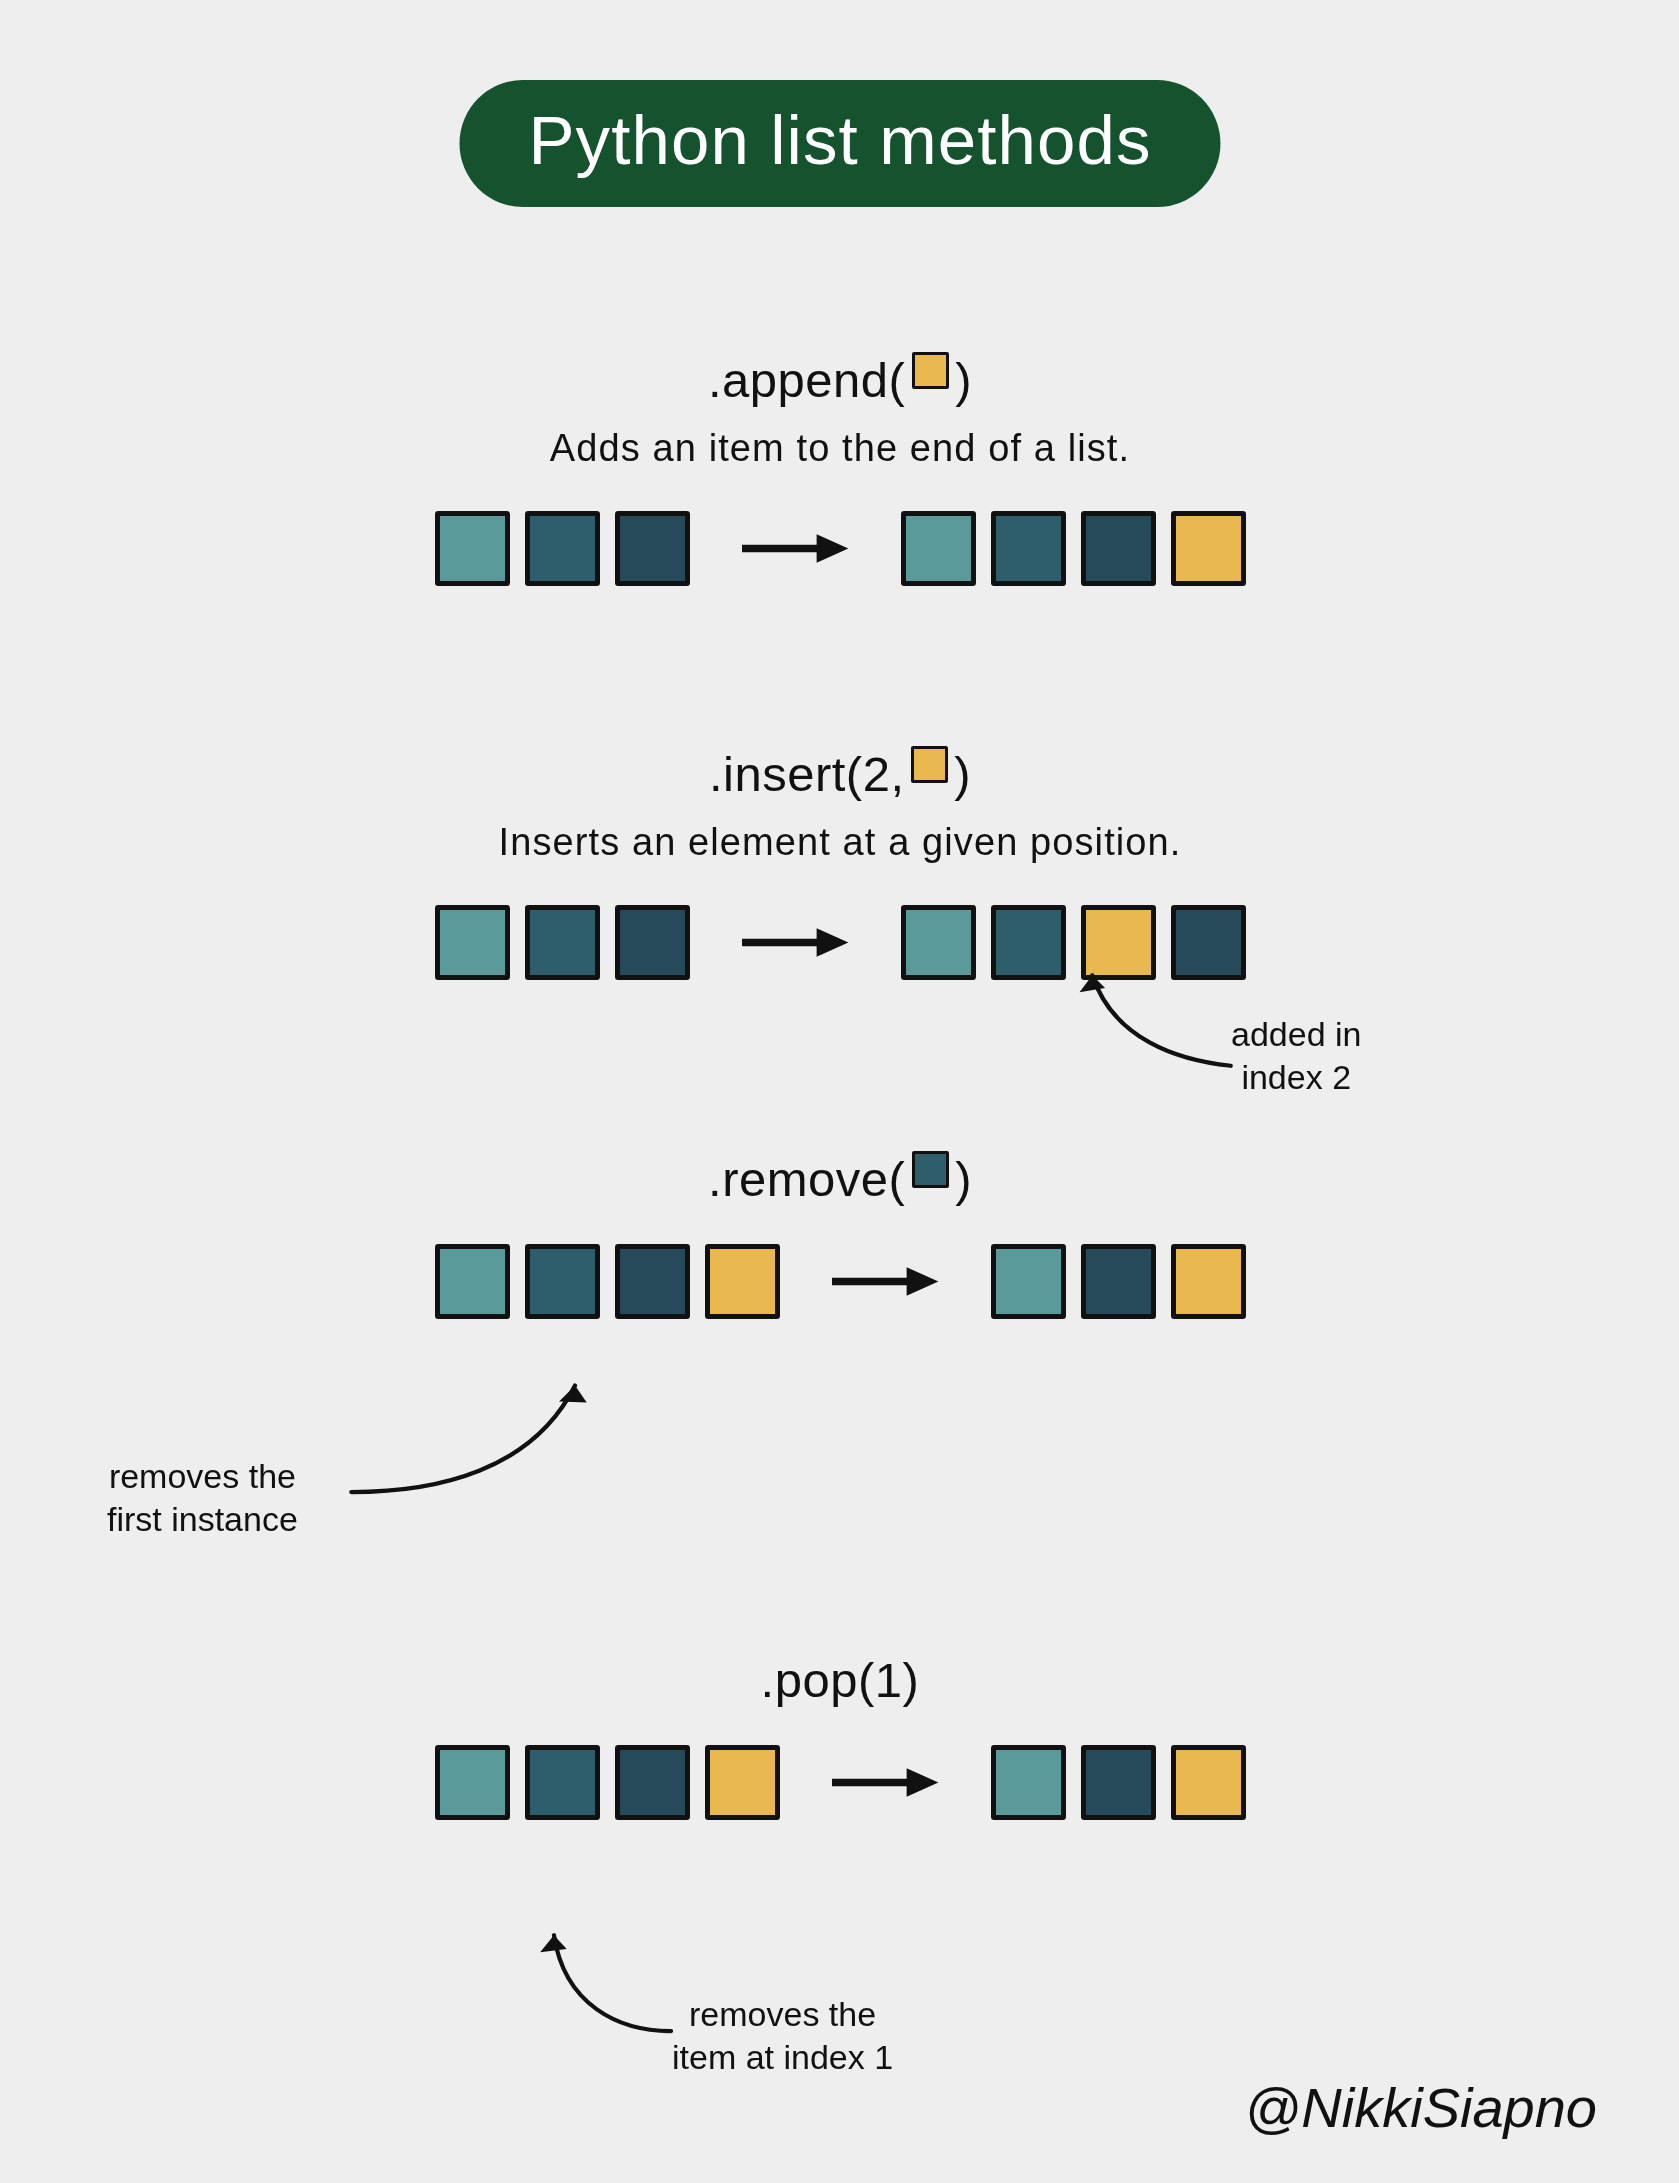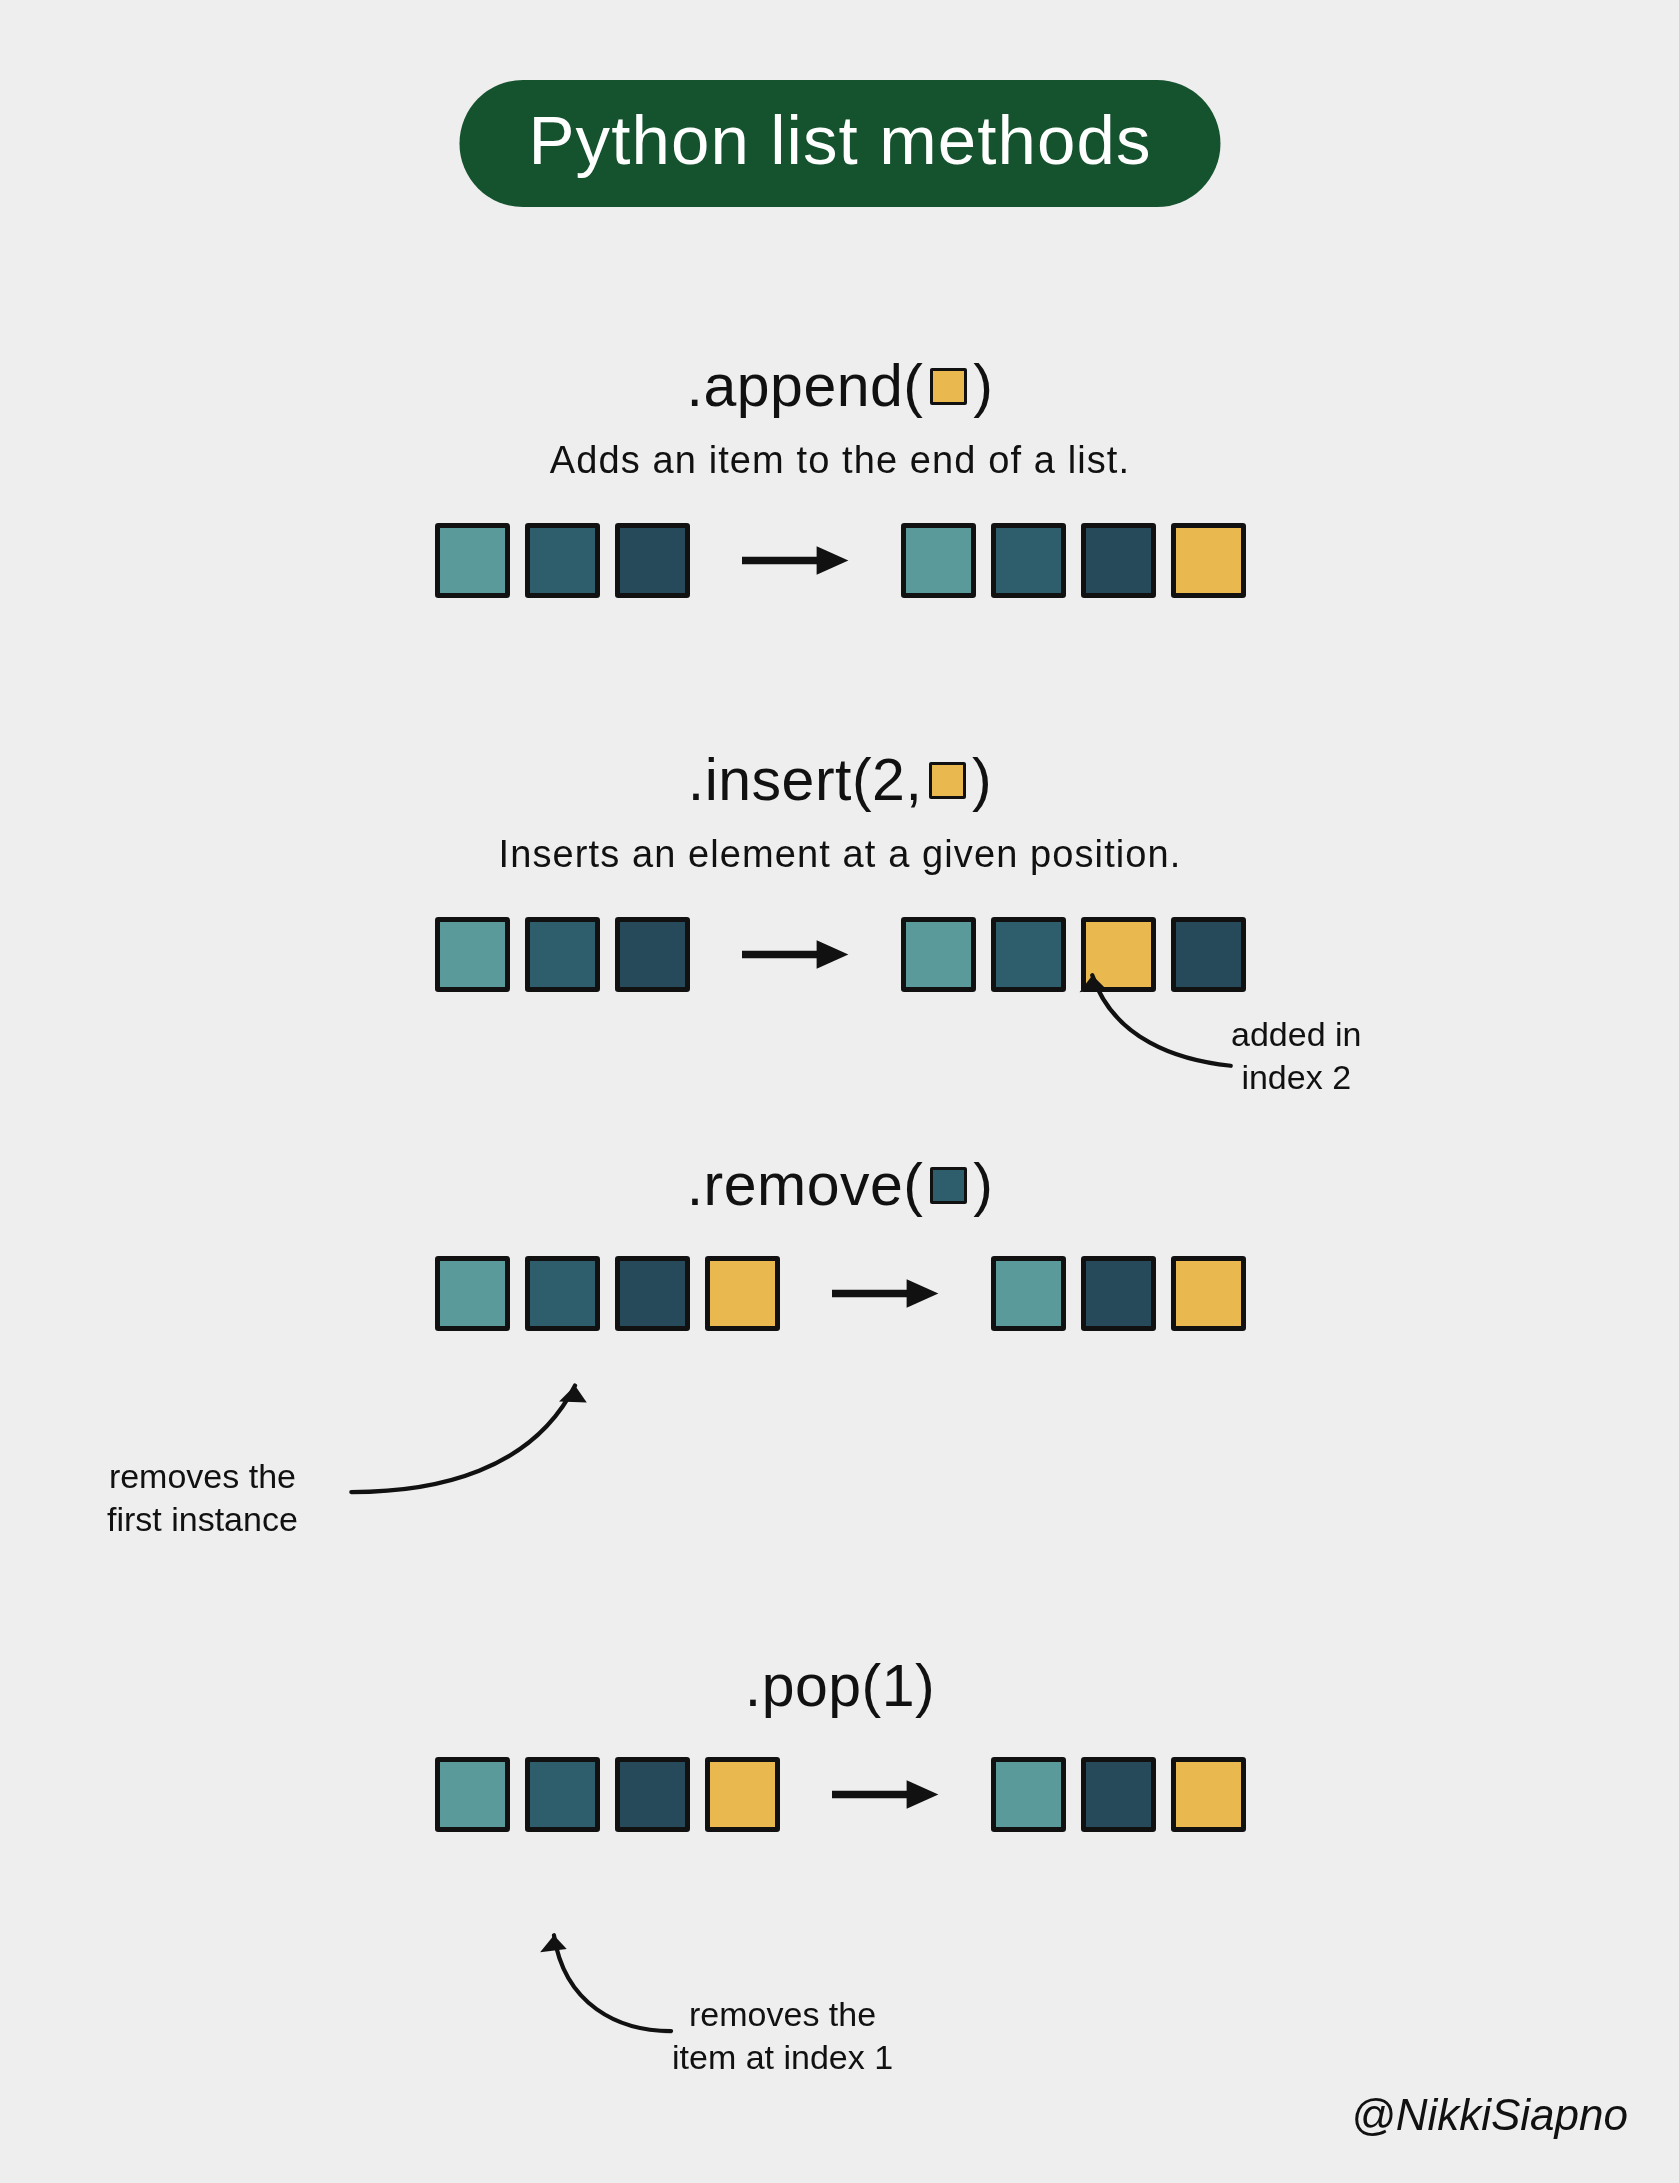--- a/index.html
+++ b/index.html
@@ -31,23 +31,23 @@
   }
   .section {
     position: absolute;
     left: 0;
     width: 1680px;
     text-align: center;
   }
   .sig {
     font-family: inherit;
     display: inline-flex;
-    align-items: center;
+    align-items: flex-start;
     gap: 6.4px;
-    font-size: 59px;
+    font-size: 49px;
     letter-spacing: 0.5px;
   }
   .desc {
     font-size: 38px;
     margin-top: 15px;
     letter-spacing: 1.1px;
     line-height: 1.35;
   }
   .row {
     margin-top: 37px;
@@ -83,23 +83,23 @@
   .arrow svg { display:block; }
   .annot {
     position: absolute;
     font-size: 34px;
     line-height: 1.25;
     text-align: center;
   }
   .curve { position: absolute; }
   .credit {
     position: absolute;
-    right: 52px;
+    right: 83px;
     bottom: 43px;
-    font-size: 44px;
+    font-size: 56px;
     font-style: italic;
     margin-left: 36px;
   }
 </style>
 </head>
 <body>
 
 <div class="page">
 
   <div class="title-pill">Python list methods</div>

